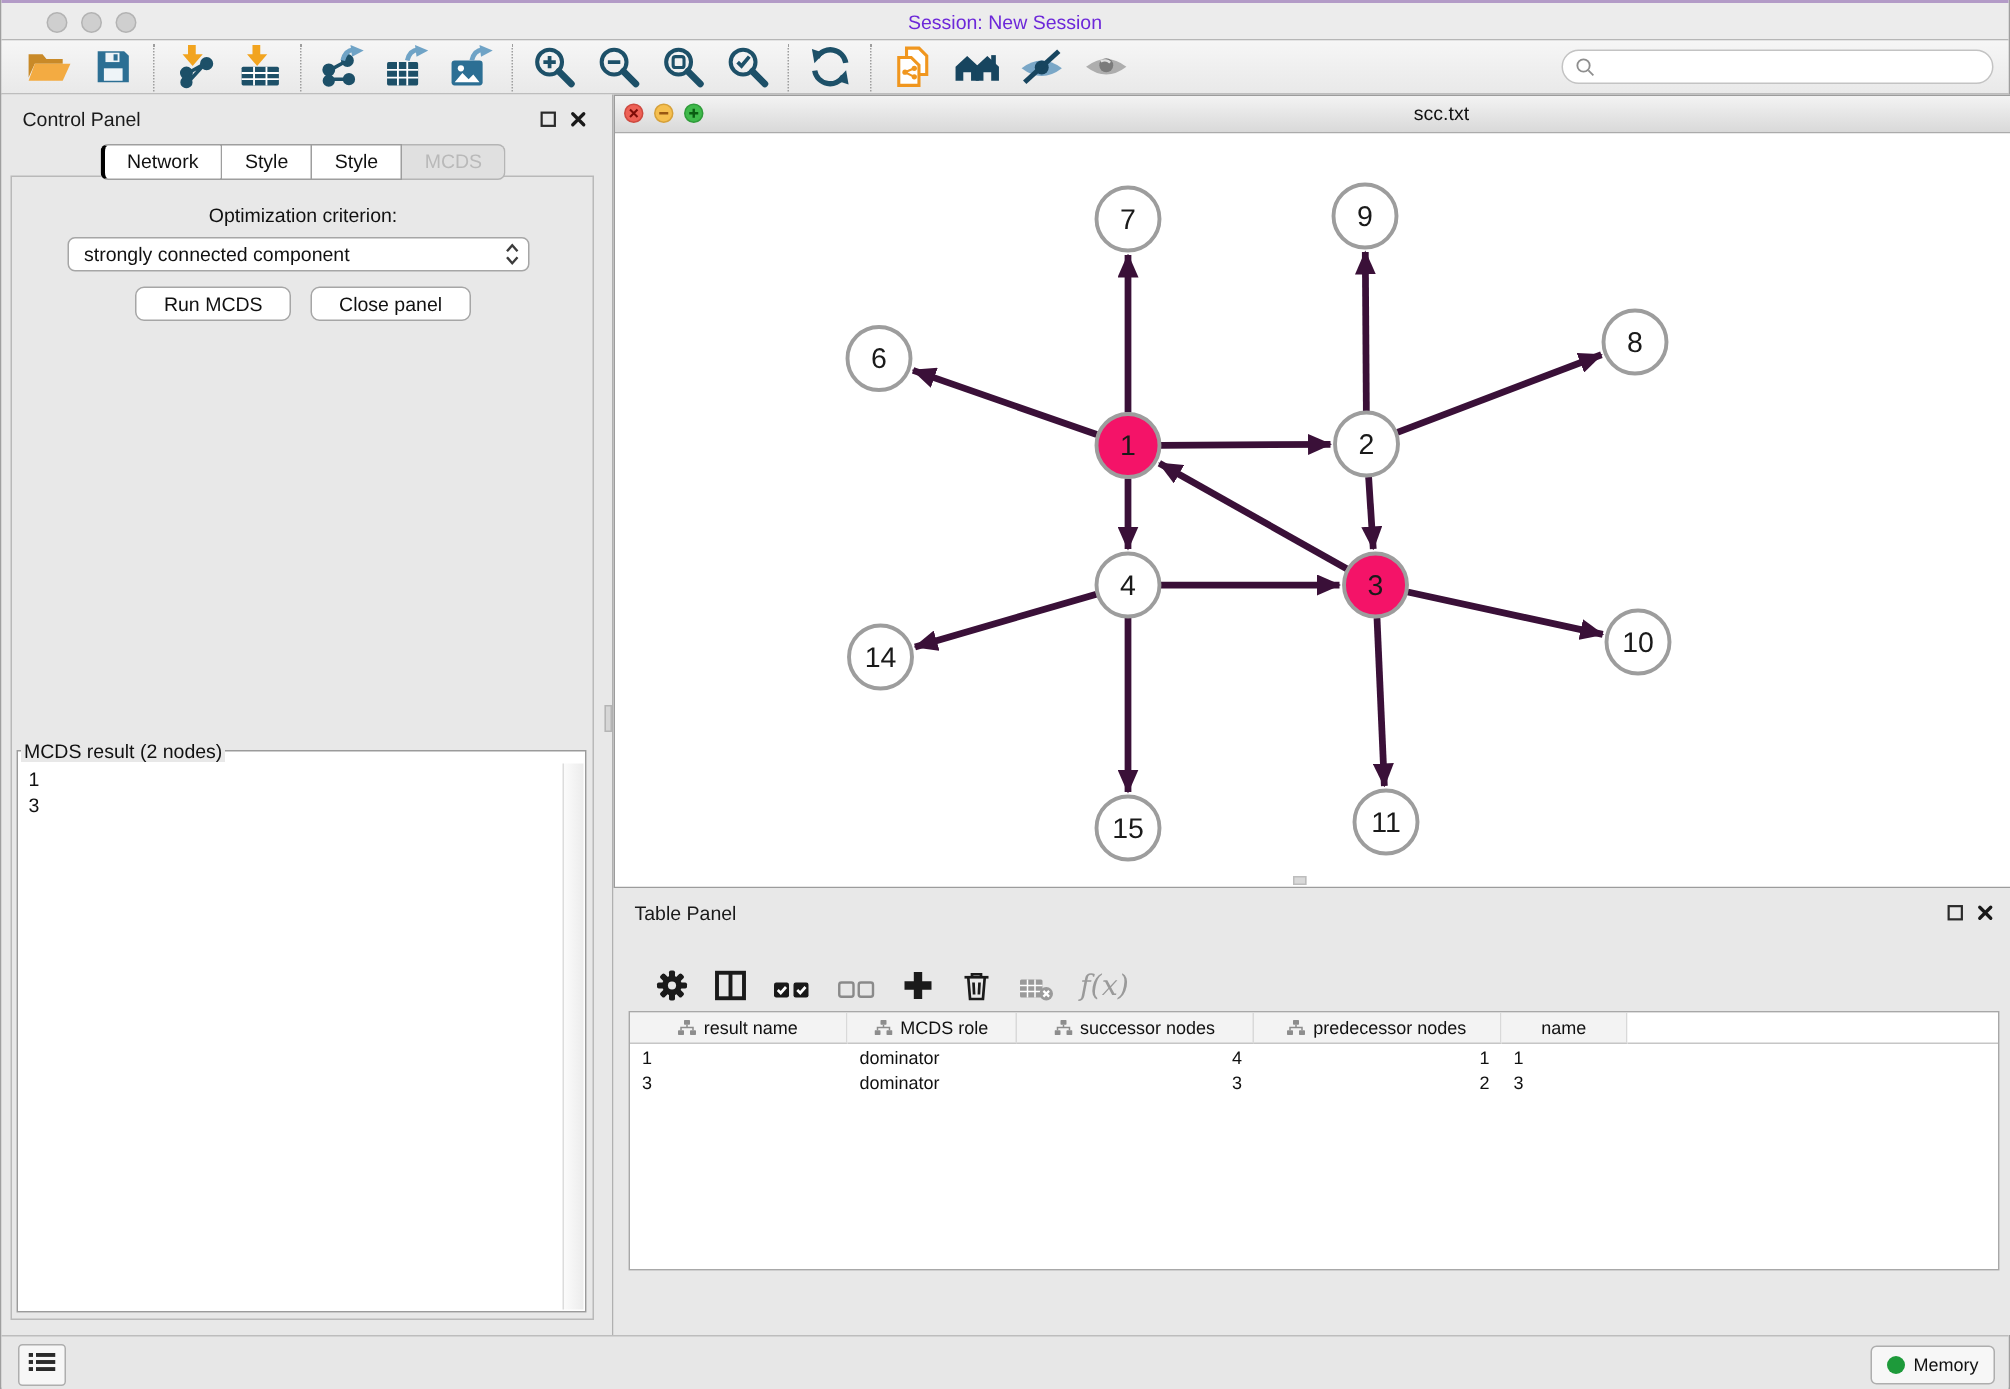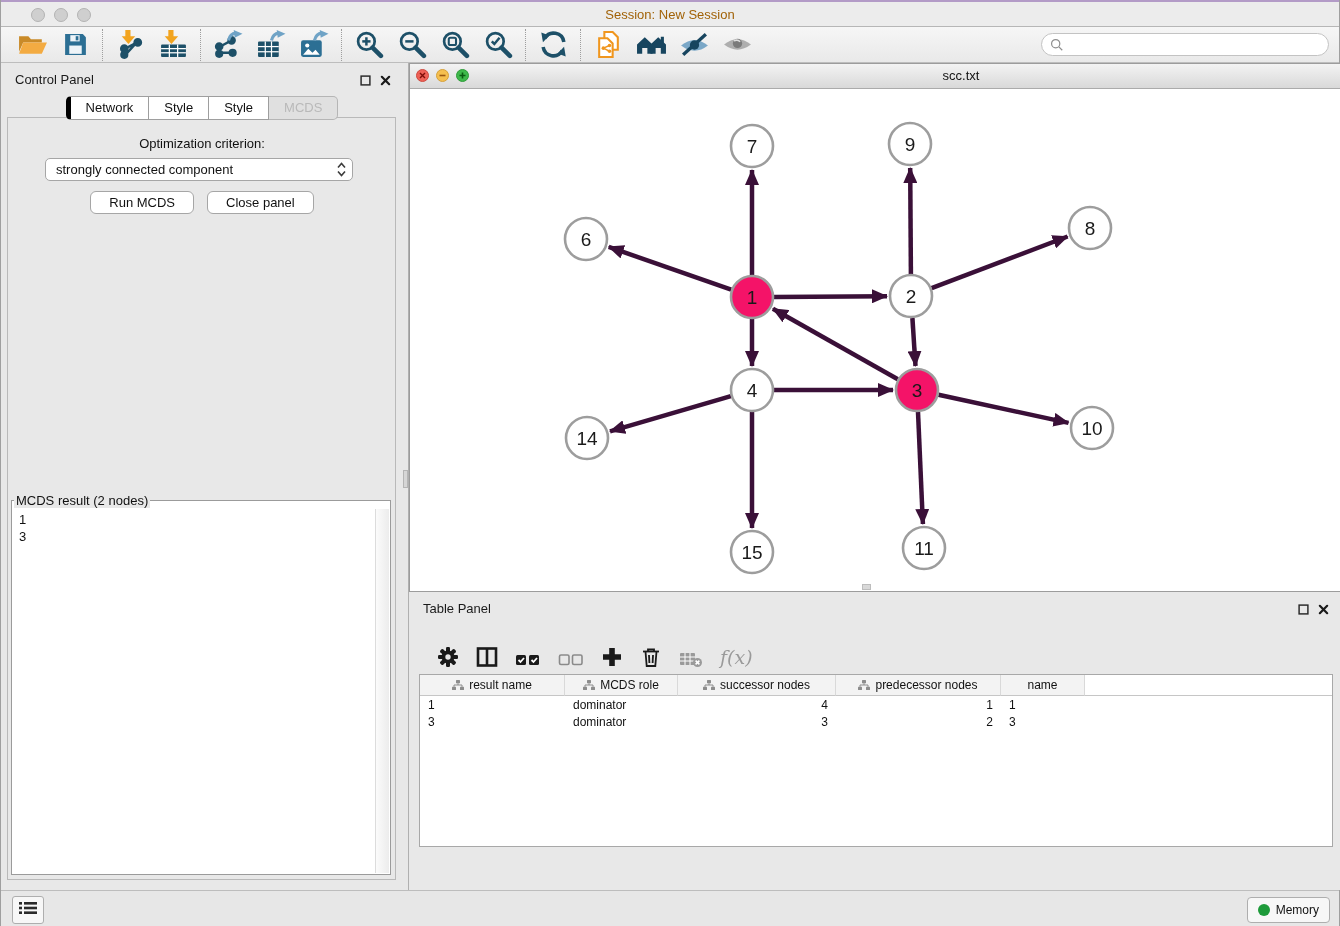--- a/index.html
+++ b/index.html
@@ -1,37 +1,37 @@
 <!DOCTYPE html>
 <html><head>
 <meta charset="utf-8">
 <style>
   html,body{margin:0;padding:0;}
   body{width:1340px;height:926px;position:relative;font-family:"Liberation Sans",sans-serif;background:#e8e8e8;overflow:hidden;}
   .window{position:absolute;inset:0;border-left:1px solid #9f9f9f;border-right:1px solid #9f9f9f;border-bottom:1px solid #9f9f9f;box-sizing:border-box;}
   
   .titlebar{position:absolute;left:0;top:0;width:100%;height:27px;background:#ececec;border-top:2px solid #b39bc7;border-bottom:1px solid #b6b6b6;box-sizing:border-box;}
   .tl-dot{position:absolute;top:6px;width:14px;height:14px;border-radius:50%;background:#cfcfcf;border:1px solid #b3b3b3;box-sizing:border-box;}
-  .main-title{position:absolute;left:0;right:0;top:5px;text-align:center;font-size:13px;color:#a16207;}
+  .main-title{position:absolute;left:0;right:0;top:5px;text-align:center;font-size:13px;color:#6d28d9;}
   
   .toolbar{position:absolute;left:0;top:27px;width:100%;height:36px;background:linear-gradient(#f6f6f6,#e9e9e9);border-bottom:1px solid #bdbdbd;box-sizing:border-box;display:flex;align-items:center;padding:0 10px;}
   .tool{width:43px;height:34px;display:flex;align-items:center;justify-content:center;background:none;border:none;padding:0;cursor:default;}
   .tb-sep{width:1px;height:32px;border-left:1px dotted #9e9e9e;margin:0 5px;}
   .search-wrap{margin-left:auto;position:relative;}
   .search-wrap input{width:288px;height:23px;border:1px solid #c3c3c3;border-radius:12px;background:#fff;padding:0 8px 0 27px;font-size:13px;box-sizing:border-box;outline:none;color:#333;}
   .search-icon{position:absolute;left:9px;top:5px;}
   
   .control-panel{position:absolute;left:0;top:63px;width:402px;height:827px;background:#e8e8e8;}
   .cp-header{position:absolute;left:0;top:0;width:100%;height:30px;}
   .panel-title{position:absolute;left:14px;top:9px;font-size:13px;color:#1a1a1a;}
   .panel-btns{position:absolute;right:12px;top:9px;display:flex;gap:9px;align-items:center;}
   .cp-tabs{position:absolute;left:0;top:33px;width:100%;display:flex;justify-content:center;z-index:3;}
   .tabgroup{display:inline-flex;}
   .tab{padding:3px 15px 4px;font-size:13px;background:#fff;border:1px solid #9e9e9e;border-left:none;color:#111;white-space:nowrap;}
-  .tab:first-child{border-left:5px solid #000000;border-radius:5px 0 0 5px;}
+  .tab:first-child{border-left:3px solid #000000;border-radius:5px 0 0 5px;}
   .tab:last-child{border-radius:0 5px 5px 0;}
   .tab.active{background:#e0e0e0;color:#b9b9b9;border-color:#b5b5b5;}
   .cp-body{position:absolute;left:6px;top:54px;width:389px;height:763px;border:1px solid #b9b9b9;background:#e8e8e8;box-sizing:border-box;}
   .opt-label{position:absolute;left:0;width:100%;top:73px;text-align:center;font-size:13px;color:#111;}
   .cp-select{position:absolute;left:44px;top:95px;width:308px;height:23px;background:#fff;border:1px solid #a6a6a6;border-radius:5px;box-sizing:border-box;display:flex;align-items:center;font-size:13px;color:#111;padding-left:10px;}
   .cp-select .chev{margin-left:auto;margin-right:6px;display:flex;}
   .btn-row{position:absolute;left:0;top:128px;width:100%;display:flex;justify-content:center;gap:13px;}
   .pbtn{height:23px;padding:0 18px;background:#fff;border:1px solid #a6a6a6;border-radius:6px;font-size:13px;color:#111;font-family:"Liberation Sans",sans-serif;}
   .result-fs{position:absolute;left:10px;top:430px;width:380px;height:382px;border:1px solid #9b9b9b;margin:0;padding:0;background:#fff;box-sizing:border-box;}
   .result-fs legend{font-size:13px;color:#111;background:#e8e8e8;padding:0 2px;margin-left:2px;}

